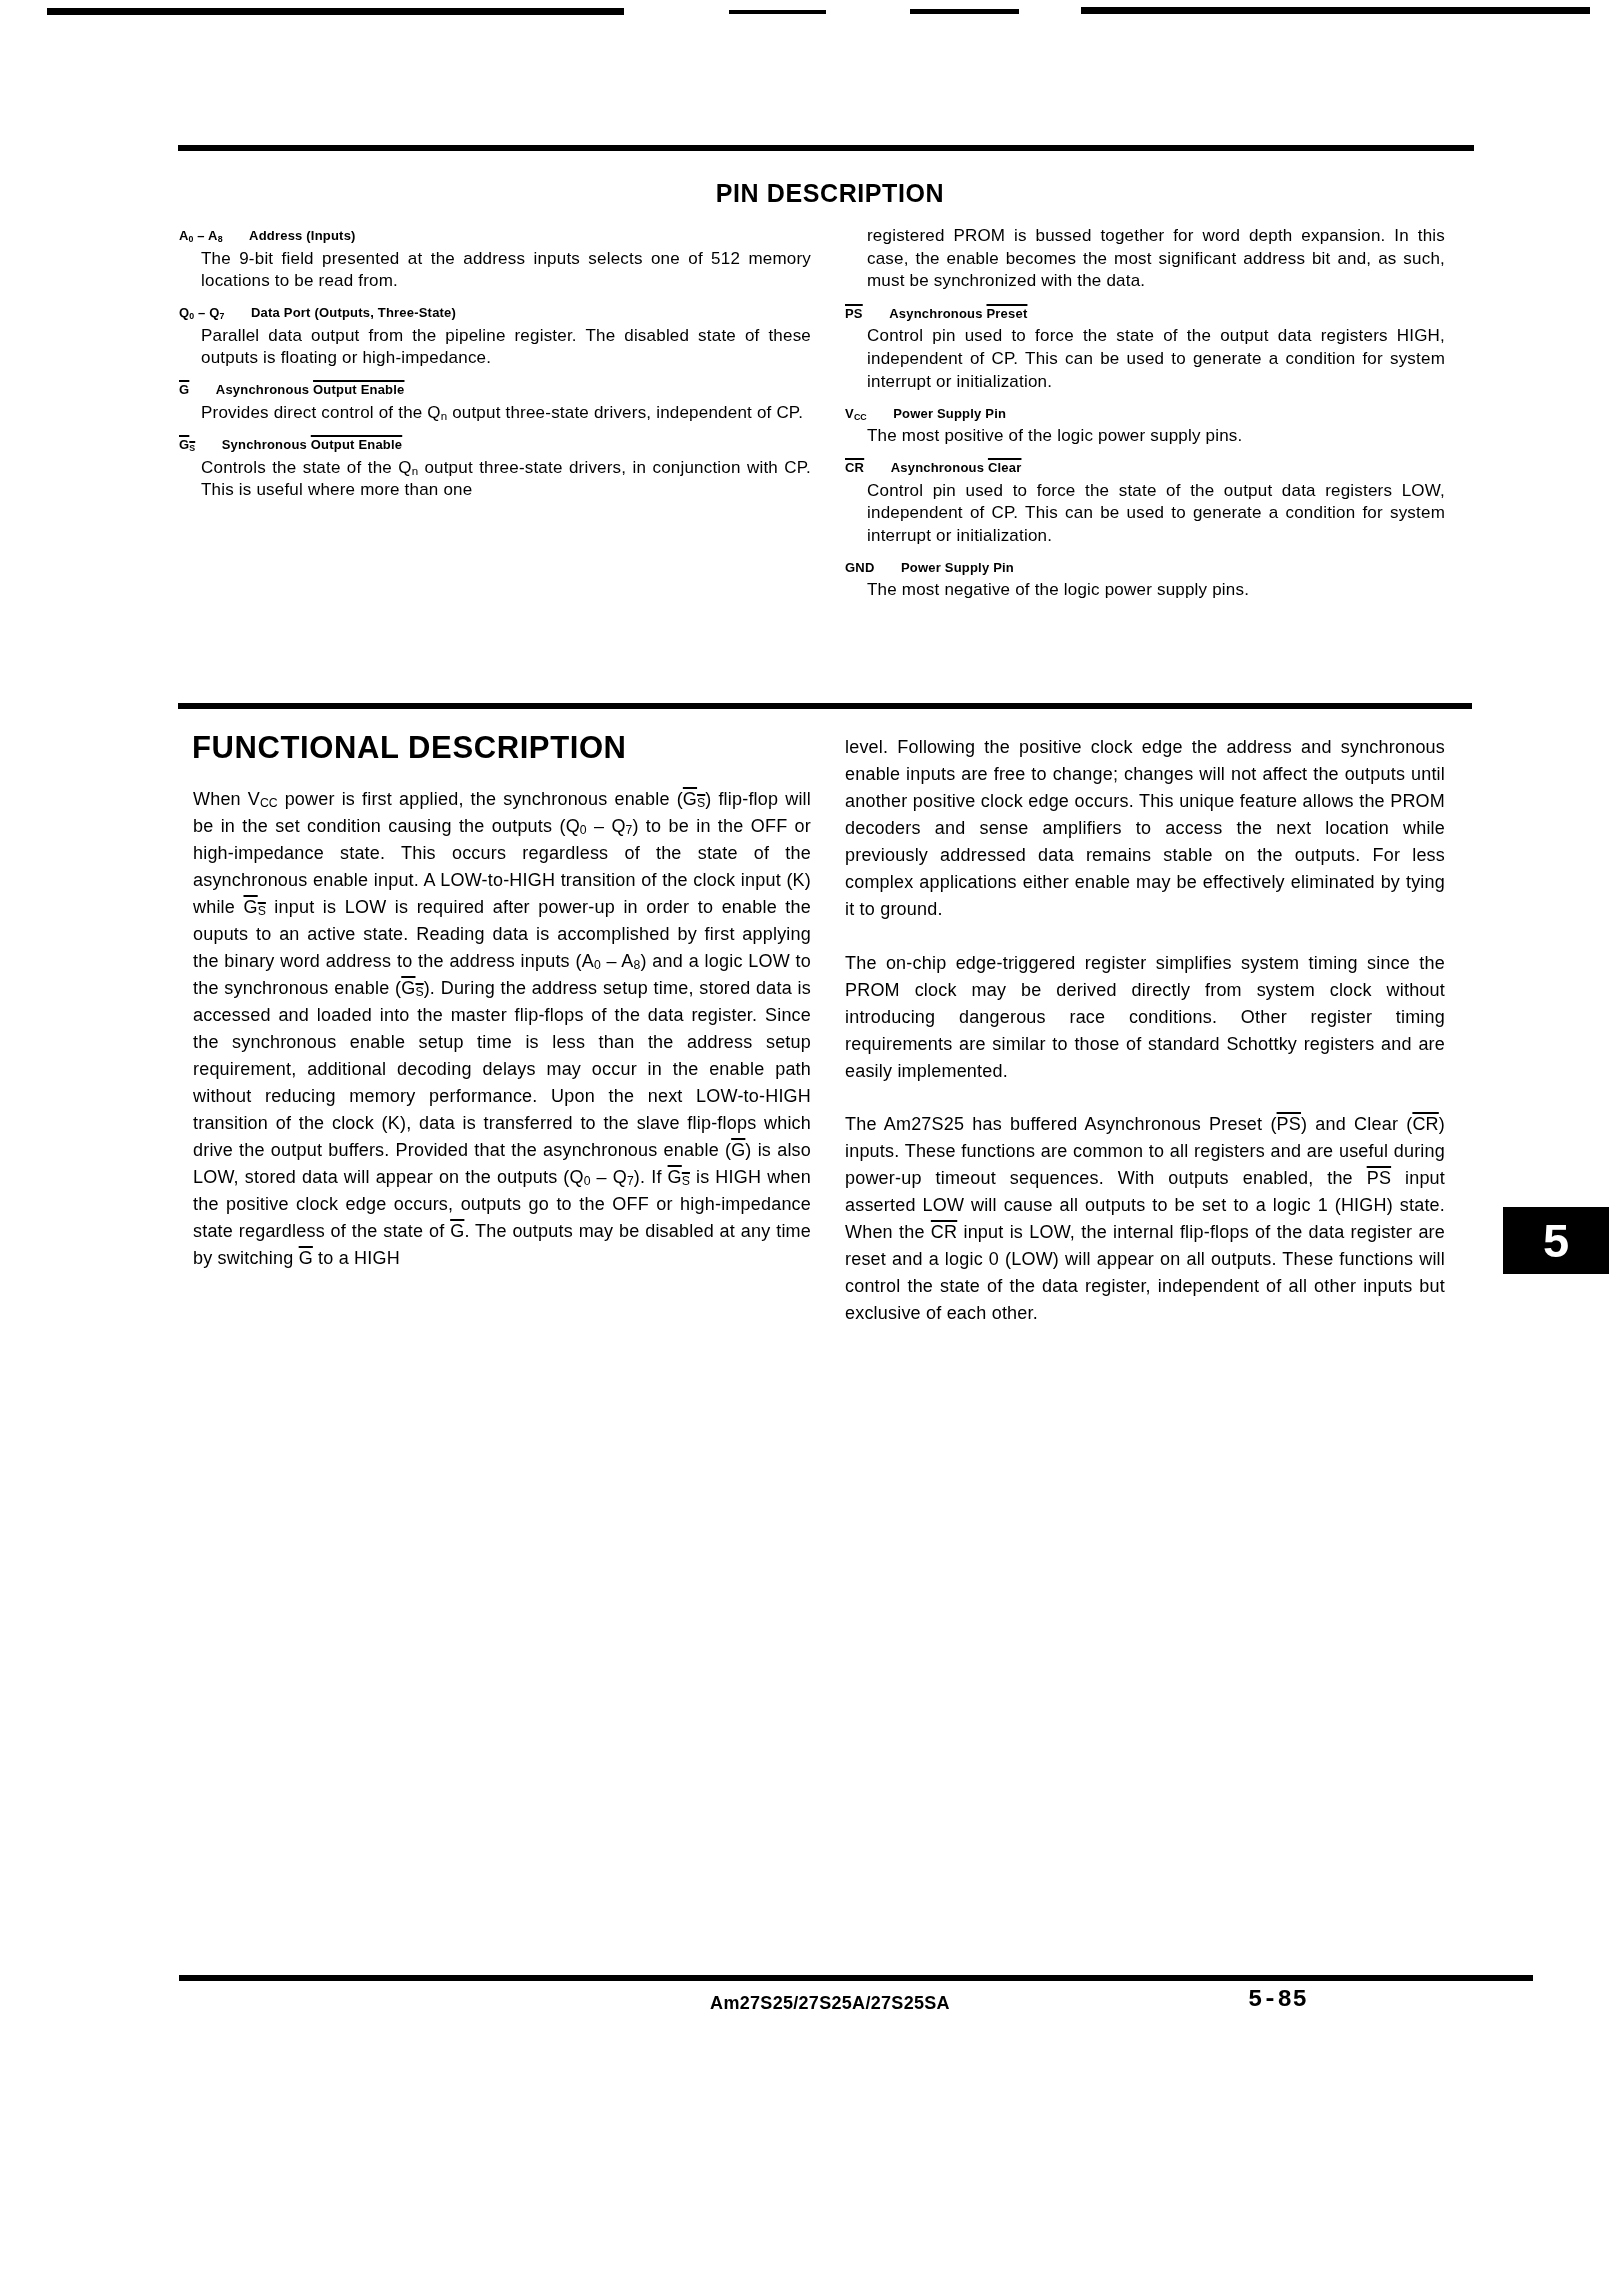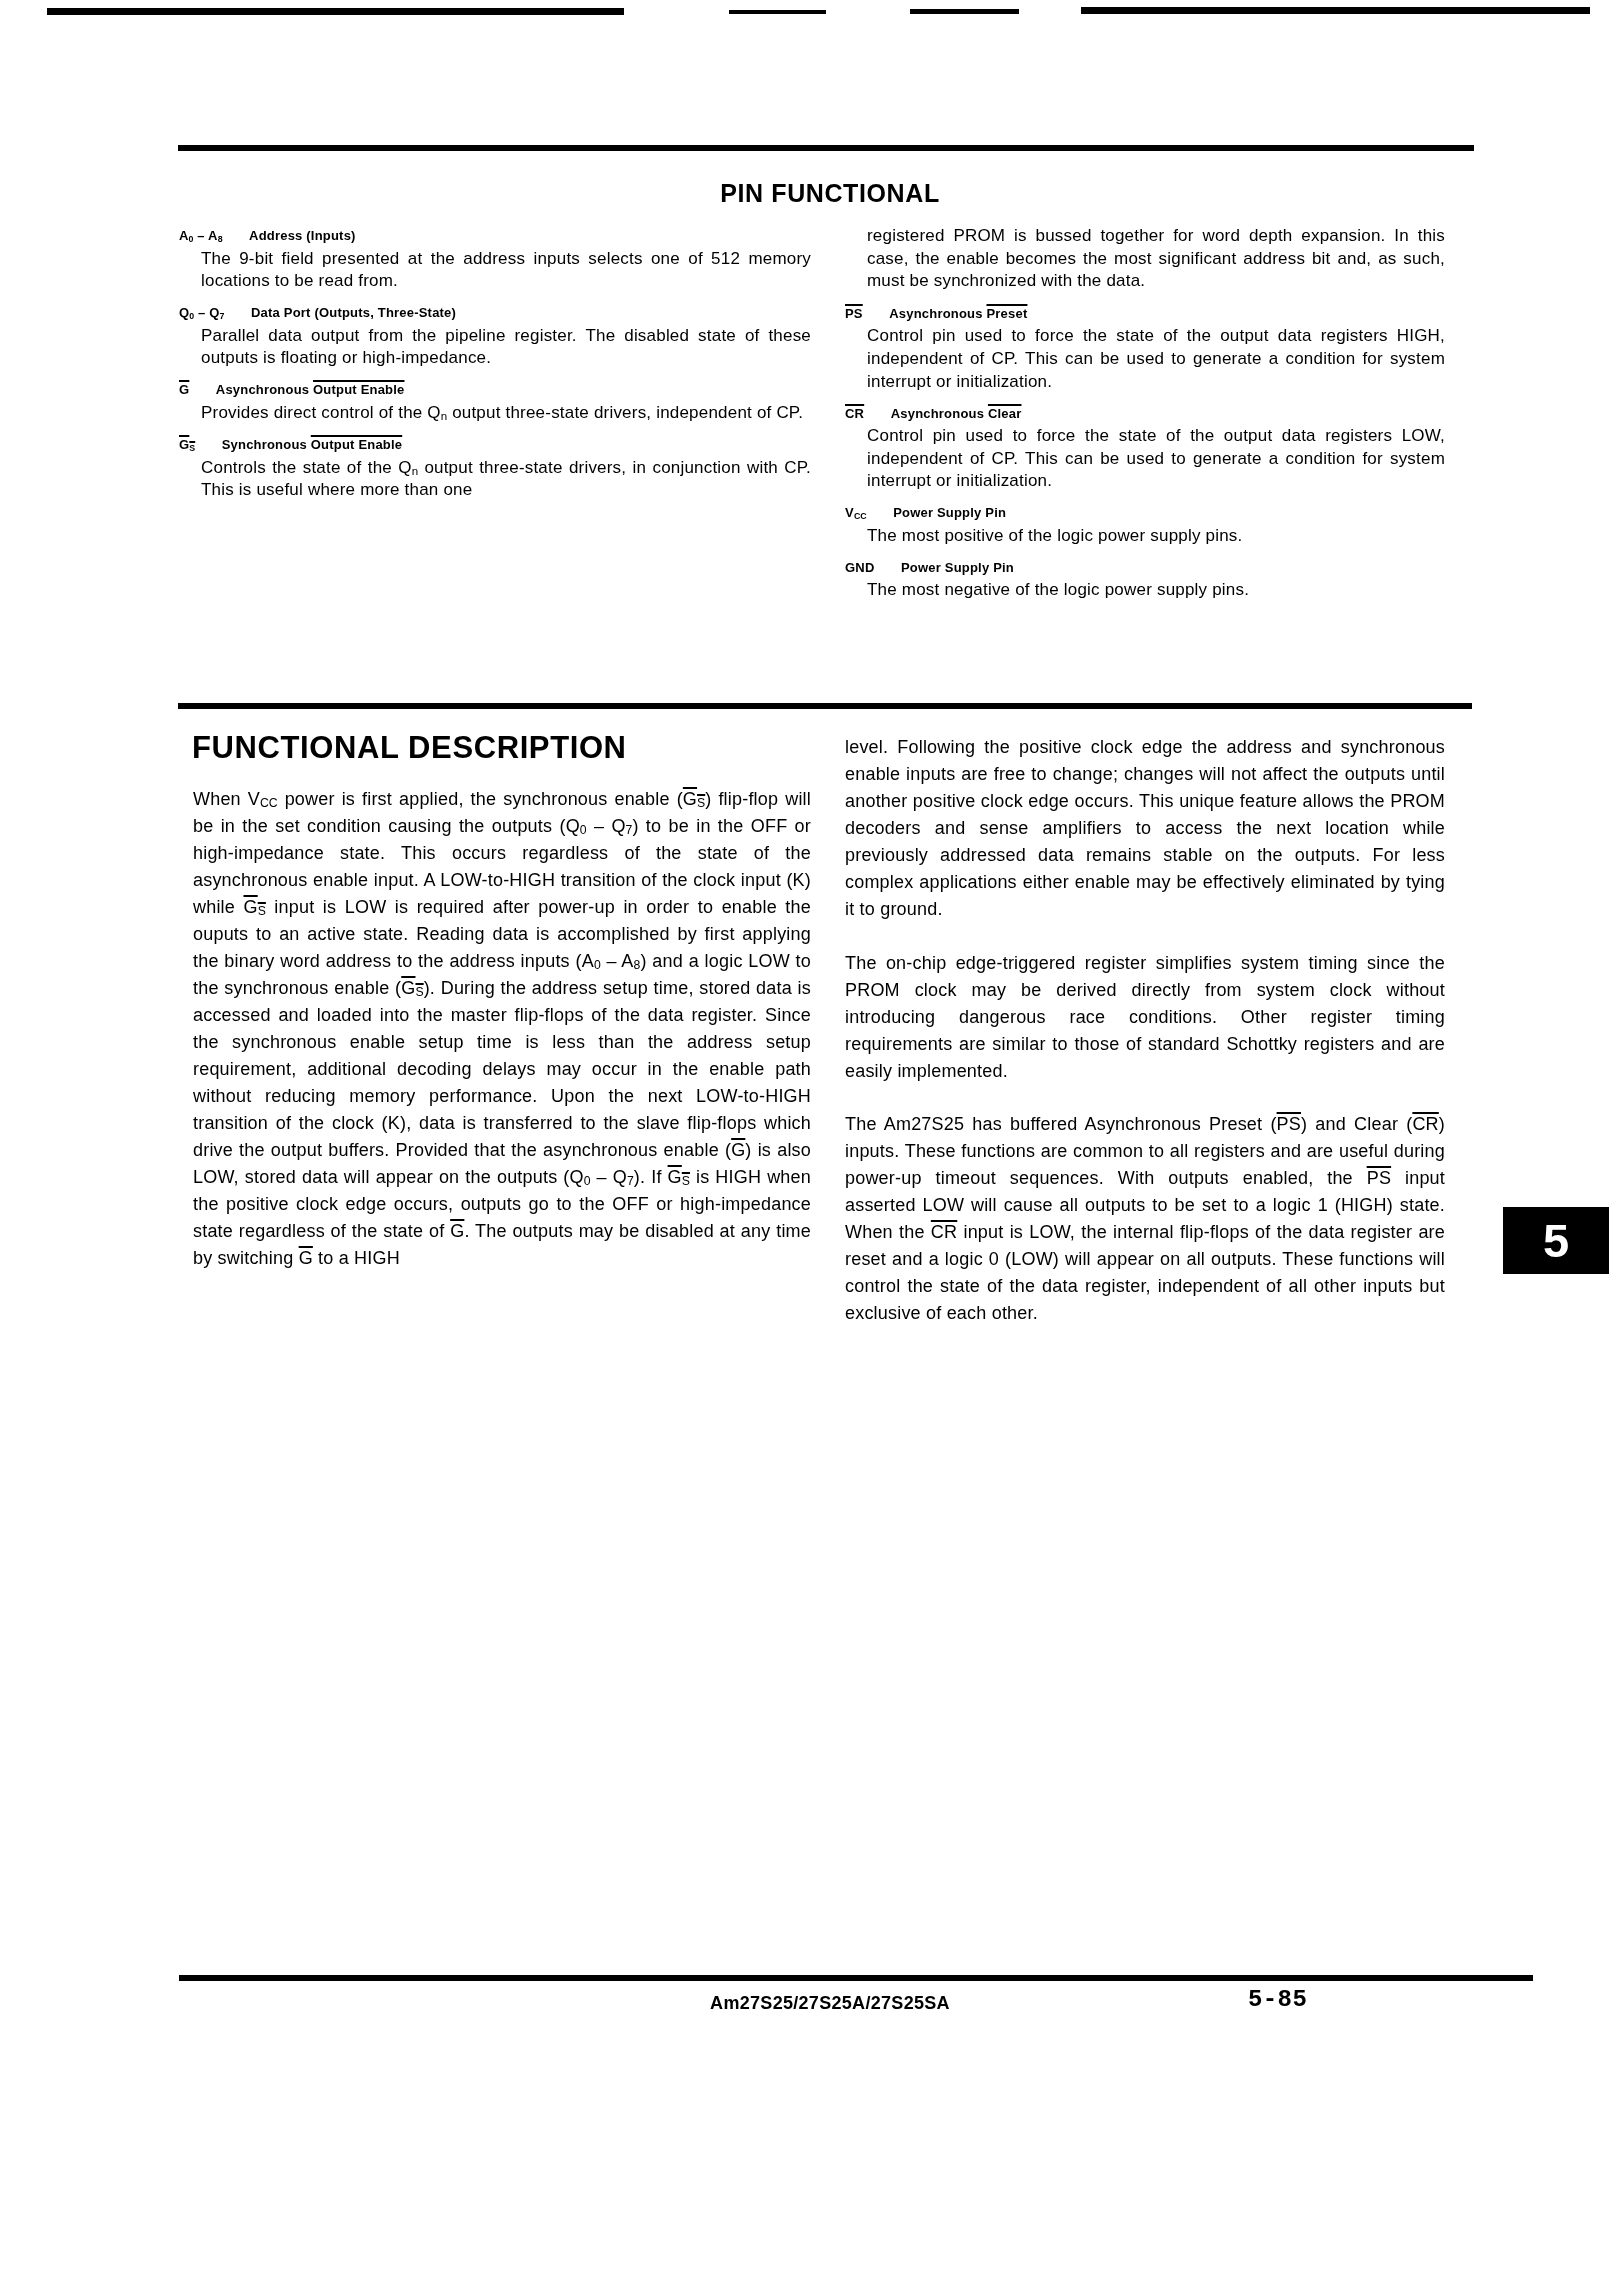--- a/index.html
+++ b/index.html
@@ -66,21 +66,21 @@
 
 <div>
 
   <div class="scan-mark mark-1"></div>
   <div class="scan-mark mark-2"></div>
   <div class="scan-mark mark-3"></div>
   <div class="scan-mark mark-4"></div>
 
   <div class="rule rule-top"></div>
 
-  <div class="pin-title">PIN FUNCTIONAL</div>
+  <div class="pin-title">PIN DESCRIPTION</div>
 
   <div class="pin-cols">
     <div class="pin-col left">
 
       <div class="pin-entry">
         <h4><span class="term">A<sub>0</sub> – A<sub>8</sub></span><span>Address (Inputs)</span></h4>
         <p>The 9-bit field presented at the address inputs selects one of 512 memory locations to be read from.</p>
       </div>
 
 
@@ -104,27 +104,27 @@
     <div class="pin-col right">
 
       <p class="cont">registered PROM is bussed together for word depth expansion. In this case, the enable becomes the most significant address bit and, as such, must be synchronized with the data.</p>
 
       <div class="pin-entry">
         <h4><span class="term"><span class="ol">PS</span></span><span>Asynchronous <span class="ol">Preset</span></span></h4>
         <p>Control pin used to force the state of the output data registers HIGH, independent of CP. This can be used to generate a condition for system interrupt or initialization.</p>
       </div>
 
       <div class="pin-entry">
-        <h4><span class="term"><span class="ol">CR</span></span><span>Asynchronous <span class="ol">Clear</span></span></h4>
-        <p>Control pin used to force the state of the output data registers LOW, independent of CP. This can be used to generate a condition for system interrupt or initialization.</p>
+        <h4><span class="term">V<sub>CC</sub></span><span>Power Supply Pin</span></h4>
+        <p>The most positive of the logic power supply pins.</p>
       </div>
 
       <div class="pin-entry">
-        <h4><span class="term">V<sub>CC</sub></span><span>Power Supply Pin</span></h4>
-        <p>The most positive of the logic power supply pins.</p>
+        <h4><span class="term"><span class="ol">CR</span></span><span>Asynchronous <span class="ol">Clear</span></span></h4>
+        <p>Control pin used to force the state of the output data registers LOW, independent of CP. This can be used to generate a condition for system interrupt or initialization.</p>
       </div>
 
       <div class="pin-entry">
         <h4><span class="term">GND</span><span>Power Supply Pin</span></h4>
         <p>The most negative of the logic power supply pins.</p>
       </div>
 
     </div>
   </div>
 

